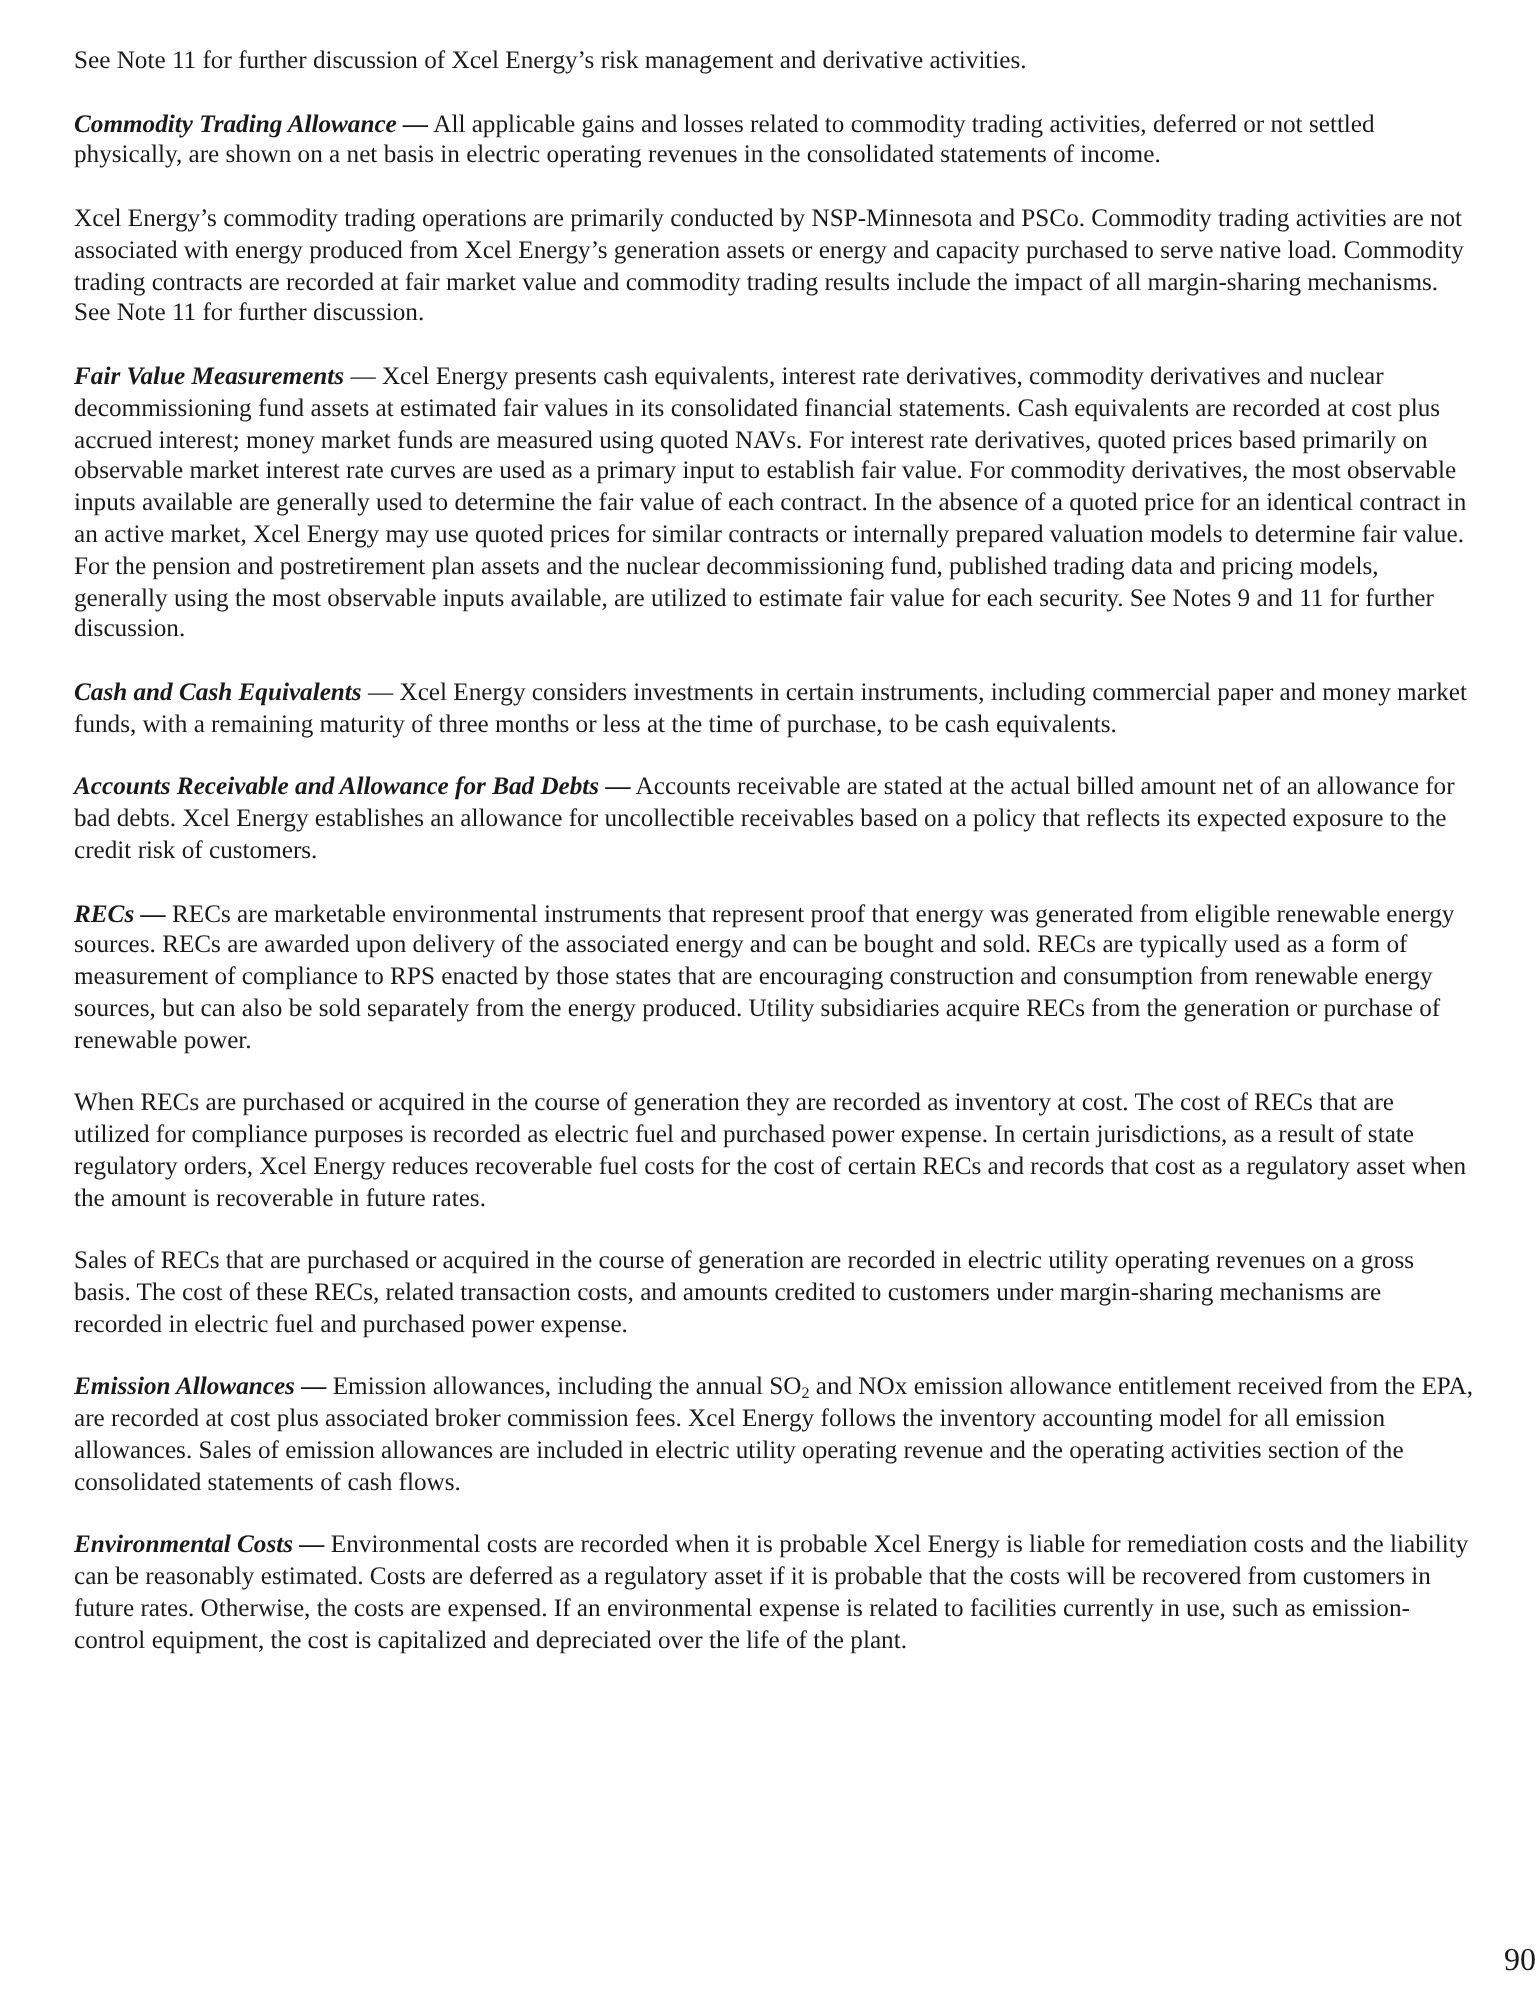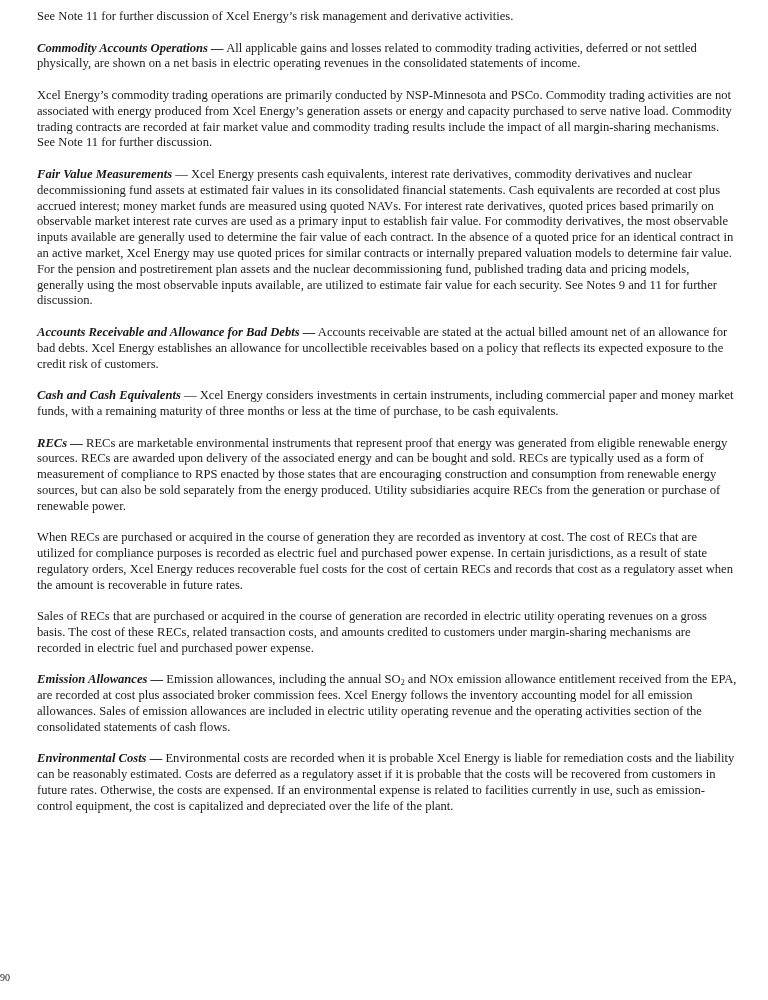--- a/index.html
+++ b/index.html
@@ -2,52 +2,52 @@
 <html><head>
 <meta charset="utf-8">
 <style>
   html, body { margin: 0; padding: 0; background: #ffffff; }
   body {
     width: 768px; height: 1000px; position: relative; overflow: hidden;
     font-family: "Liberation Serif", "DejaVu Serif", serif;
     color: #1a1a1a;
   }
   .page {
-    position: absolute; left: 37px; top: 9px; width: 700px;
+    position: absolute; left: 37px; top: 23px; width: 700px;
     font-size: 12.6px; line-height: 15.8px;
   }
   .para { margin: 0 0 15.8px 0; text-align: left; }
   .heading { font-weight: bold; font-style: italic; }
   .page-number {
-    position: absolute; top: 972px; left: 0; width: 768px; text-align: left;
-    font-size: 10px;
+    position: absolute; top: 972px; left: 0; width: 768px; text-align: right;
+    font-size: 16px;
   }
   sub { font-size: 8px; vertical-align: -2px; line-height: 0; }
 </style>
 </head>
 <body>
 
 <div class="page">
   <p class="para">
     <span>See Note 11 for further discussion of Xcel Energy’s risk management and derivative activities.</span>
   </p>
   <p class="para">
-    <span class="heading">Commodity Accounts Operations —</span><span> All applicable gains and losses related to commodity trading activities, deferred or not settled physically, are shown on a net basis in electric operating revenues in the consolidated statements of income.</span>
+    <span class="heading">Commodity Trading Allowance —</span><span> All applicable gains and losses related to commodity trading activities, deferred or not settled physically, are shown on a net basis in electric operating revenues in the consolidated statements of income.</span>
   </p>
   <p class="para">
     <span>Xcel Energy’s commodity trading operations are primarily conducted by NSP-Minnesota and PSCo.  Commodity trading activities are not associated with energy produced from Xcel Energy’s generation assets or energy and capacity purchased to serve native load.  Commodity trading contracts are recorded at fair market value and commodity trading results include the impact of all margin-sharing mechanisms.  See Note 11 for further discussion.</span>
   </p>
   <p class="para">
     <span class="heading">Fair Value Measurements</span><span> — Xcel Energy presents cash equivalents, interest rate derivatives, commodity derivatives and nuclear decommissioning fund assets at estimated fair values in its consolidated financial statements.  Cash equivalents are recorded at cost plus accrued interest; money market funds are measured using quoted NAVs.  For interest rate derivatives, quoted prices based primarily on observable market interest rate curves are used as a primary input to establish fair value.  For commodity derivatives, the most observable inputs available are generally used to determine the fair value of each contract.  In the absence of a quoted price for an identical contract in an active market, Xcel Energy may use quoted prices for similar contracts or internally prepared valuation models to determine fair value.  For the pension and postretirement plan assets and the nuclear decommissioning fund, published trading data and pricing models, generally using the most observable inputs available, are utilized to estimate fair value for each security.  See Notes 9 and 11 for further discussion.</span>
   </p>
   <p class="para">
-    <span class="heading">Accounts Receivable and Allowance for Bad Debts —</span><span> Accounts receivable are stated at the actual billed amount net of an allowance for bad debts.  Xcel Energy establishes an allowance for uncollectible receivables based on a policy that reflects its expected exposure to the credit risk of customers.</span>
+    <span class="heading">Cash and Cash Equivalents</span><span> — Xcel Energy considers investments in certain instruments, including commercial paper and money market funds, with a remaining maturity of three months or less at the time of purchase, to be cash equivalents.</span>
   </p>
   <p class="para">
-    <span class="heading">Cash and Cash Equivalents</span><span> — Xcel Energy considers investments in certain instruments, including commercial paper and money market funds, with a remaining maturity of three months or less at the time of purchase, to be cash equivalents.</span>
+    <span class="heading">Accounts Receivable and Allowance for Bad Debts —</span><span> Accounts receivable are stated at the actual billed amount net of an allowance for bad debts.  Xcel Energy establishes an allowance for uncollectible receivables based on a policy that reflects its expected exposure to the credit risk of customers.</span>
   </p>
   <p class="para">
     <span class="heading">RECs —</span><span> RECs are marketable environmental instruments that represent proof that energy was generated from eligible renewable energy sources.  RECs are awarded upon delivery of the associated energy and can be bought and sold.  RECs are typically used as a form of measurement of compliance to RPS enacted by those states that are encouraging construction and consumption from renewable energy sources, but can also be sold separately from the energy produced.  Utility subsidiaries acquire RECs from the generation or purchase of renewable power.</span>
   </p>
   <p class="para">
     <span>When RECs are purchased or acquired in the course of generation they are recorded as inventory at cost.  The cost of RECs that are utilized for compliance purposes is recorded as electric fuel and purchased power expense.  In certain jurisdictions, as a result of state regulatory orders, Xcel Energy reduces recoverable fuel costs for the cost of certain RECs and records that cost as a regulatory asset when the amount is recoverable in future rates.</span>
   </p>
   <p class="para">
     <span>Sales of RECs that are purchased or acquired in the course of generation are recorded in electric utility operating revenues on a gross basis.  The cost of these RECs, related transaction costs, and amounts credited to customers under margin-sharing mechanisms are recorded in electric fuel and purchased power expense.</span>
   </p>

